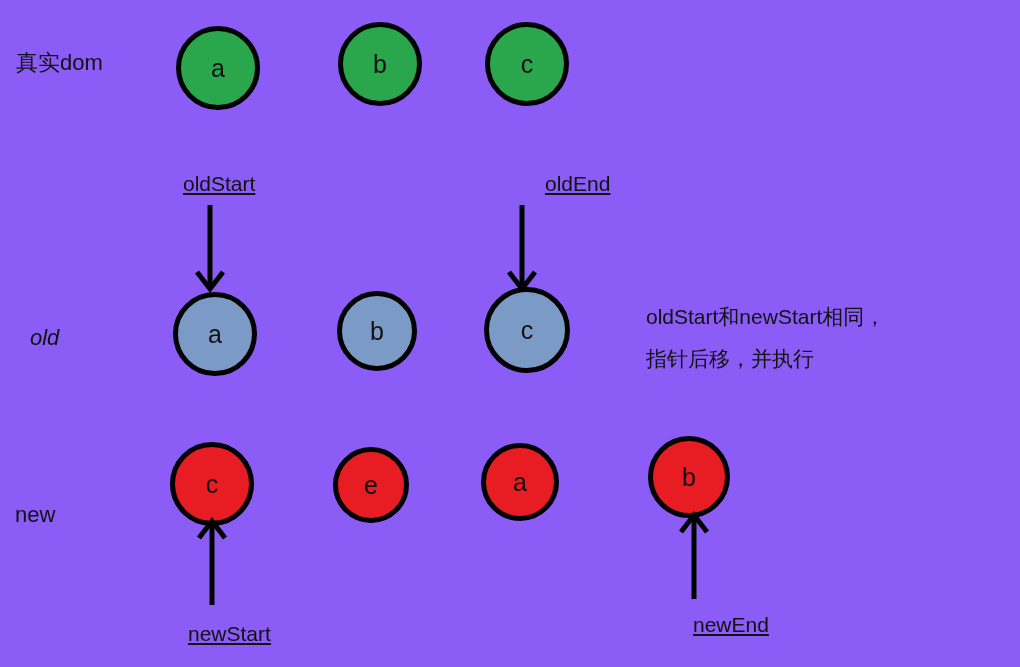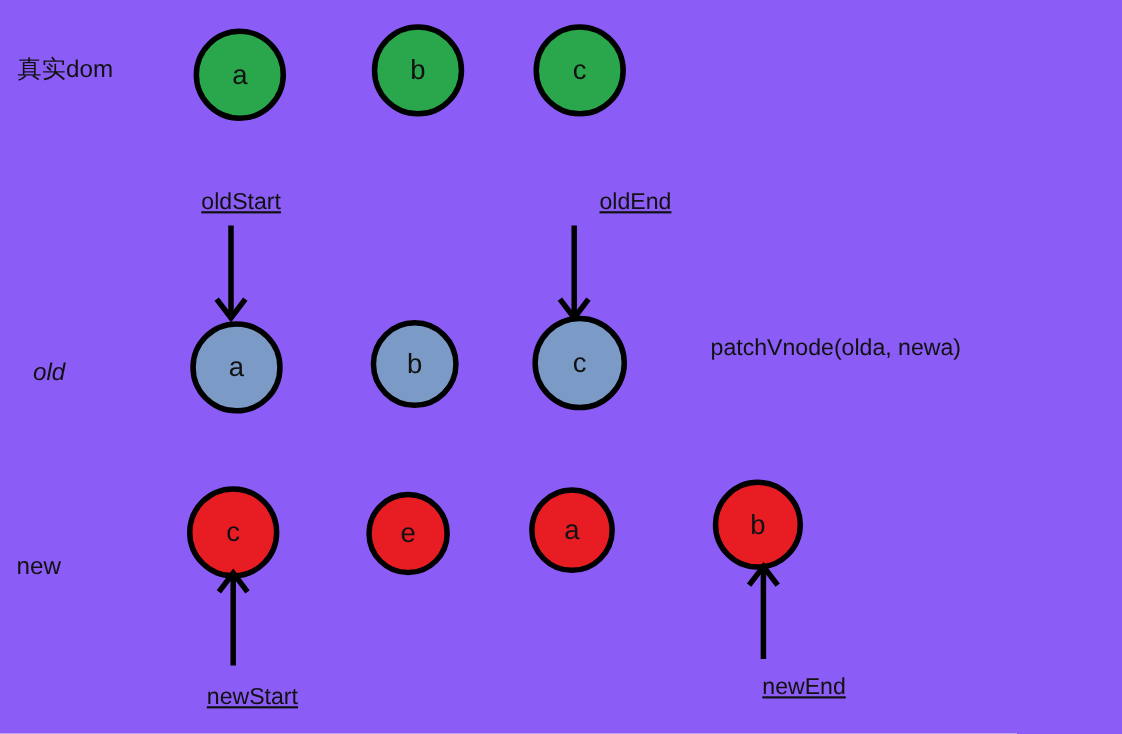--- a/index.html
+++ b/index.html
@@ -84,21 +84,22 @@
   <svg class="arrow" style="left:500px; top:202px;" width="44" height="92">
     <line x1="22" y1="3" x2="22" y2="86"></line>
     <path d="M 9 70 L 22 87 L 35 70"></path>
   </svg>
 
   <div class="node node-blue" style="left:173px; top:292px; width:84px; height:84px;">a</div>
   <div class="node node-blue" style="left:337px; top:291px; width:80px; height:80px;">b</div>
   <div class="node node-blue" style="left:484px; top:287px; width:86px; height:86px;">c</div>
 
   <div class="annotation">
-    <span>patchVnode(olda, newa)</span>
+    <span>oldStart和newStart相同，</span>
+    <span>指针后移，并执行</span>
   </div>
 
   <div class="node node-red" style="left:170px; top:442px; width:84px; height:84px;">c</div>
   <div class="node node-red" style="left:333px; top:447px; width:76px; height:76px;">e</div>
   <div class="node node-red" style="left:481px; top:443px; width:78px; height:78px;">a</div>
   <div class="node node-red" style="left:648px; top:436px; width:82px; height:82px;">b</div>
 
   <svg class="arrow" style="left:190px; top:516px;" width="44" height="92">
     <line x1="22" y1="89" x2="22" y2="6"></line>
     <path d="M 9 22 L 22 5 L 35 22"></path>

